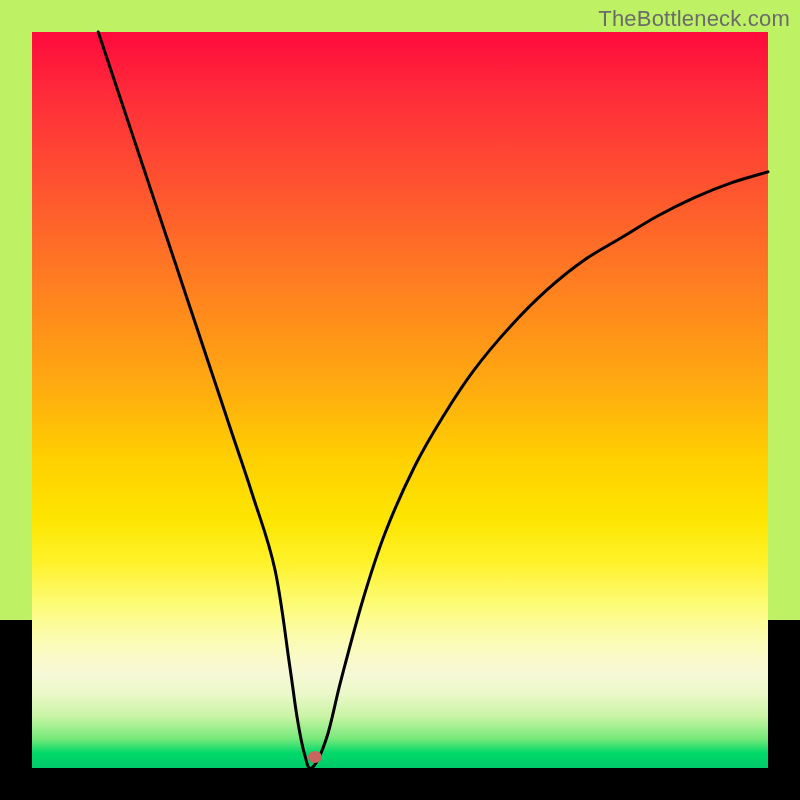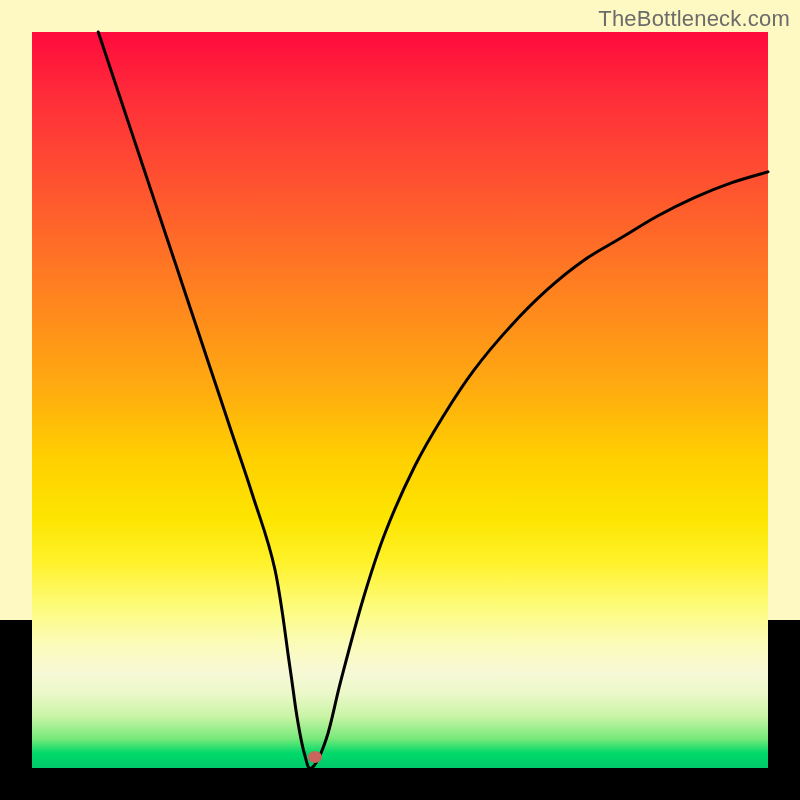--- a/index.html
+++ b/index.html
@@ -8,21 +8,21 @@
     width: 800px;
     height: 800px;
     background: #000;
     font-family: Arial, Helvetica, sans-serif;
     overflow: hidden;
   }
   .frame {
     position: relative;
     width: 800px;
     height: 620px;
-    background: #fef9c3;
+    background: #bef264;
     text-decoration: underline;
   }
   .plot {
     position: absolute;
     left: 32px;
     top: 32px;
     width: 736px;
     height: 736px;
     
     background: linear-gradient(

